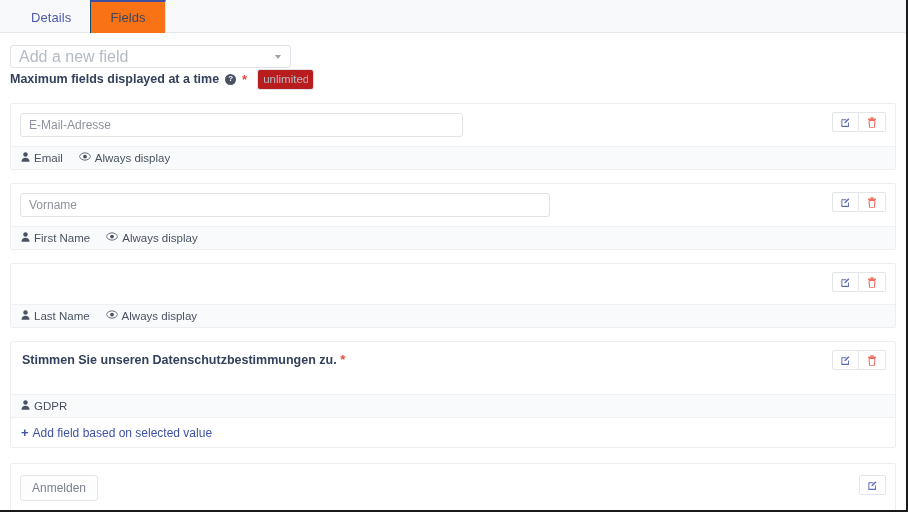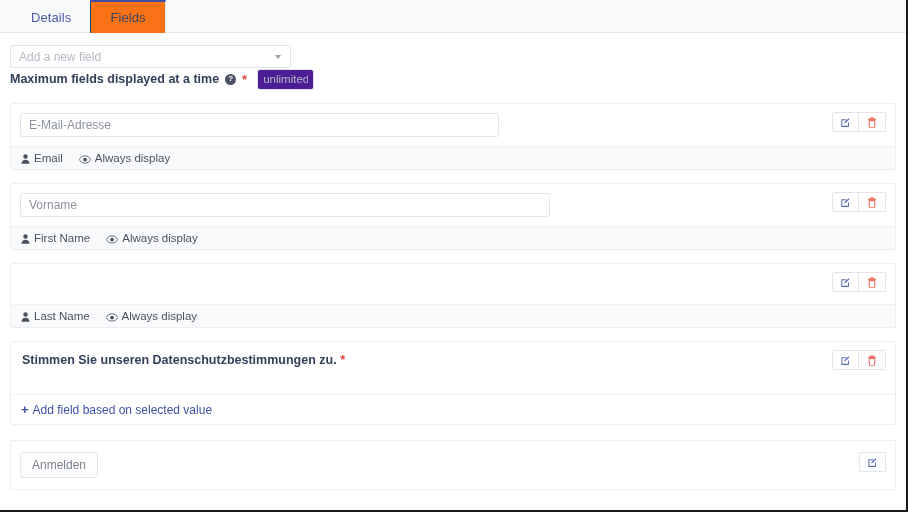--- a/index.html
+++ b/index.html
@@ -69,21 +69,21 @@
     background: #ffffff;
     display: flex;
     align-items: center;
     padding: 0 8px;
     box-sizing: border-box;
     position: relative;
     cursor: pointer;
   }
   .newfield-select .ph {
     color: #b4bac4;
-    font-size: 12px;
+    font-size: 16px;
   }
   .caret {
     position: absolute;
     right: 9px;
     top: 50%;
     transform: translateY(-50%);
     width: 0; height: 0;
     border-left: 3.5px solid transparent;
     border-right: 3.5px solid transparent;
     border-top: 4px solid #9aa1ad;
@@ -118,21 +118,21 @@
   .req {
     color: #e04b3c;
     font-size: 13px;
     font-weight: bold;
   }
   .unlimited-input {
     width: 57px;
     height: 21px;
     border: 1px solid #dfe2e8;
     border-radius: 3px;
-    background: #4c1d95;
+    background: #b91c1c;
     font-family: "Liberation Sans", sans-serif;
     font-size: 11.5px;
     color: #b4bac4;
     padding: 0 5px;
     box-sizing: border-box;
     margin-left: 4px;
   }
   .unlimited-input::placeholder { color: #b4bac4; }
 
   
@@ -158,21 +158,21 @@
     border-radius: 3px;
     background: #fff;
     font-family: "Liberation Sans", sans-serif;
     font-size: 12px;
     color: #757d8a;
     padding: 0 8px;
     box-sizing: border-box;
     display: block;
   }
   .field-input::placeholder { color: #8d939e; }
-  .w-email { width: 479px; }
+  .w-email { width: 443px; }
   .w-std { width: 530px; }
 
   .btn-group {
     display: flex;
     position: absolute;
     right: 9px;
     top: 8px;
   }
   .icon-btn {
     width: 27px;
@@ -196,21 +196,21 @@
     border-top: 1px solid #eef0f3;
     padding: 5px 10px;
     display: flex;
     align-items: center;
     gap: 16px;
     font-size: 11.5px;
     color: #4a5261;
   }
   .meta-item {
     display: inline-flex;
-    align-items: flex-end;
+    align-items: flex-start;
     gap: 4px;
     white-space: nowrap;
   }
 
   
   .gdpr-title {
     font-weight: bold;
     font-size: 12.5px;
     color: #33415c;
     margin: 1px 0 18px 2px;
@@ -439,20 +439,29 @@
         </button>
         <button class="icon-btn">
           <svg width="10" height="11" viewBox="0 0 14 16">
             <rect x="4.6" y="0.6" width="4.8" height="1.6" fill="#e8503f"></rect>
             <rect x="1.4" y="2.4" width="11.2" height="1.7" fill="#e8503f"></rect>
             <path d="M2.7 5.2h8.6l-.7 9.6a1 1 0 0 1-1 .9H4.4a1 1 0 0 1-1-.9z" fill="none" stroke="#e8503f" stroke-width="1.3"></path>
           </svg>
         </button>
       </div>
     </div>
+    <div class="meta-bar">
+      <span class="meta-item">
+        <svg width="9" height="10" viewBox="0 0 12 14">
+          <circle cx="6" cy="3.4" r="3.1" fill="#4a5261"></circle>
+          <path d="M0.4 13.6c0-3.3 2.5-5.4 5.6-5.4s5.6 2.1 5.6 5.4z" fill="#4a5261"></path>
+        </svg>
+        <span>GDPR</span>
+      </span>
+    </div>
     <div class="addfield-row">
       <a class="addfield-link">
         <span class="plus">+</span>
         <span>Add field based on selected value</span>
       </a>
     </div>
   </div>
 
   <div class="submit-card">
     <button class="submit-btn">Anmelden</button>

